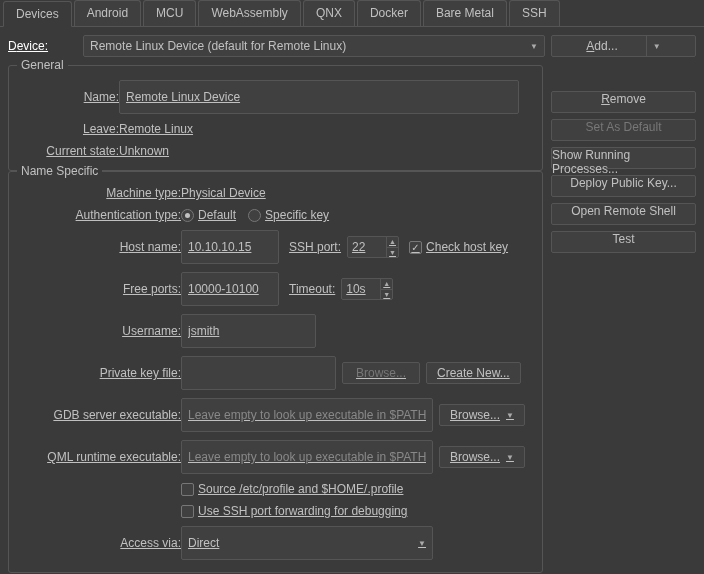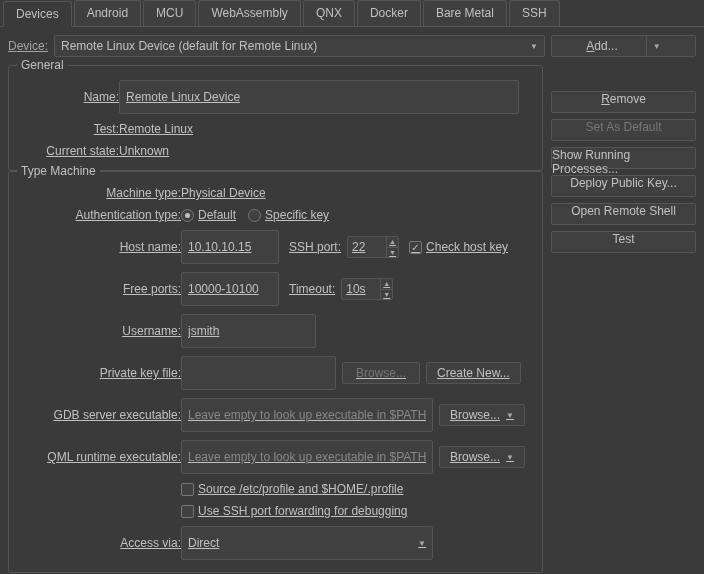--- a/index.html
+++ b/index.html
@@ -2,23 +2,23 @@
 <html><head>
 <meta charset="utf-8">
 <style>
 * { box-sizing: border-box; margin: 0; padding: 0; font-family: "Segoe UI", Arial, sans-serif; font-size: 12px; }
 body { background: #3a3a3a; color: #c0c0c0; width: 704px; height: 574px; overflow: hidden; }
 .tabs { display: flex; background: #3a3a3a; padding: 0 3px; }
 .tab { padding: 5px 12px; border: 1px solid #555; border-bottom: none; background: #3f3f3f; color: #c0c0c0; cursor: pointer; margin-right: 2px; border-radius: 3px 3px 0 0; }
 .tab.active { background: #3a3a3a; border-bottom: 1px solid #3a3a3a; position: relative; top: 1px; }
 .tab-underline { border-top: 1px solid #555; }
 .device-row { display: flex; align-items: center; padding: 8px 8px 4px 8px; gap: 6px; }
-.device-label { color: #a3a3a3; }
+.device-label { color: #ffffff; }
 .device-label span { text-decoration: underline; }
-.device-select { flex: 1; background: #404040; border: 1px solid #555; color: #c0c0c0; height: 22px; padding: 2px 6px; display: flex; align-items: center; justify-content: space-between; border-radius: 2px; }
+.device-select { flex: 1; background: #404040; border: 1px solid #555; color: #c0c0c0; height: 22px; padding: 2px 6px; display: flex; align-items: center; justify-content: space-between; border-radius: 2px; margin-left: 29px; }
 .add-btn { width: 145px; height: 22px; background: #404040; border: 1px solid #555; color: #c0c0c0; display: flex; align-items: center; justify-content: center; gap: 28px; border-radius: 2px; cursor: pointer; }
 .add-btn .u { text-decoration: underline; }
 .main-row { display: flex; padding: 4px 8px 8px 8px; gap: 8px; }
 .left-col { flex: 1; display: flex; flex-direction: column; gap: 0; text-decoration: underline; }
 .right-col { width: 145px; display: flex; flex-direction: column; gap: 6px; padding-top: 26px; }
 .groupbox { border: 1px solid #555; border-radius: 3px; padding: 14px 12px 12px 12px; position: relative; }
 .groupbox-title { position: absolute; top: -8px; left: 8px; background: #3a3a3a; padding: 0 4px; color: #c0c0c0; }
 .form-row { display: flex; align-items: center; margin-bottom: 8px; }
 .form-row .lbl { width: 98px; color: #c0c0c0; text-align: right; }
 .u { text-decoration: underline; }
@@ -84,31 +84,31 @@
 
 <div class="main-row">
   <div class="left-col">
     <div class="groupbox">
       <div class="groupbox-title">General</div>
       <div class="form-row">
         <div class="lbl">Name:</div>
         <input type="text" class="txt txt-name" value="Remote Linux Device" style="">
       </div>
       <div class="form-row">
-        <div class="lbl">Test:</div>
+        <div class="lbl">Leave:</div>
         <div>Remote Linux</div>
       </div>
       <div class="form-row" style="margin-bottom:0">
         <div class="lbl">Current state:</div>
         <div>Unknown</div>
       </div>
     </div>
 
     <div class="groupbox type-specific">
-      <div class="groupbox-title">Type Machine</div>
+      <div class="groupbox-title">Name Specific</div>
 
       <div class="form-row">
         <div class="lbl">Machine type:</div>
         <div>Physical Device</div>
       </div>
 
       <div class="form-row">
         <div class="lbl">Authentication type:</div>
         <label class="rbtn">
             <input type="radio" class="radio" name="auth" checked="" style="">

